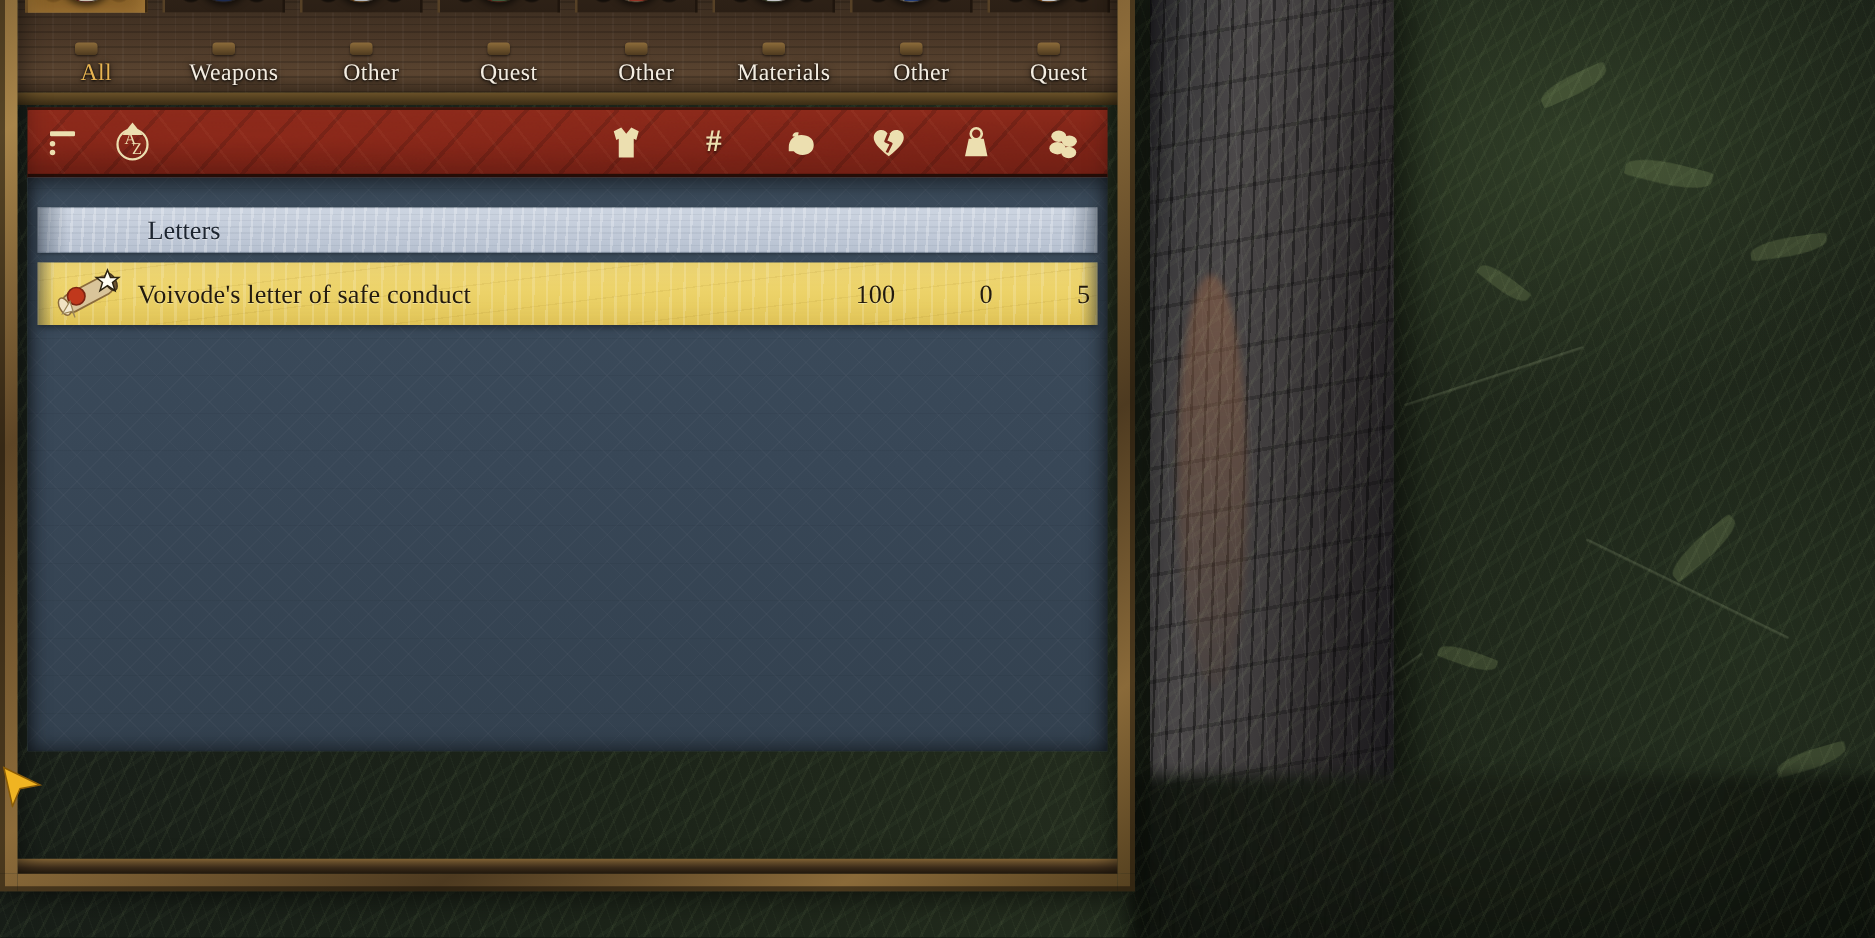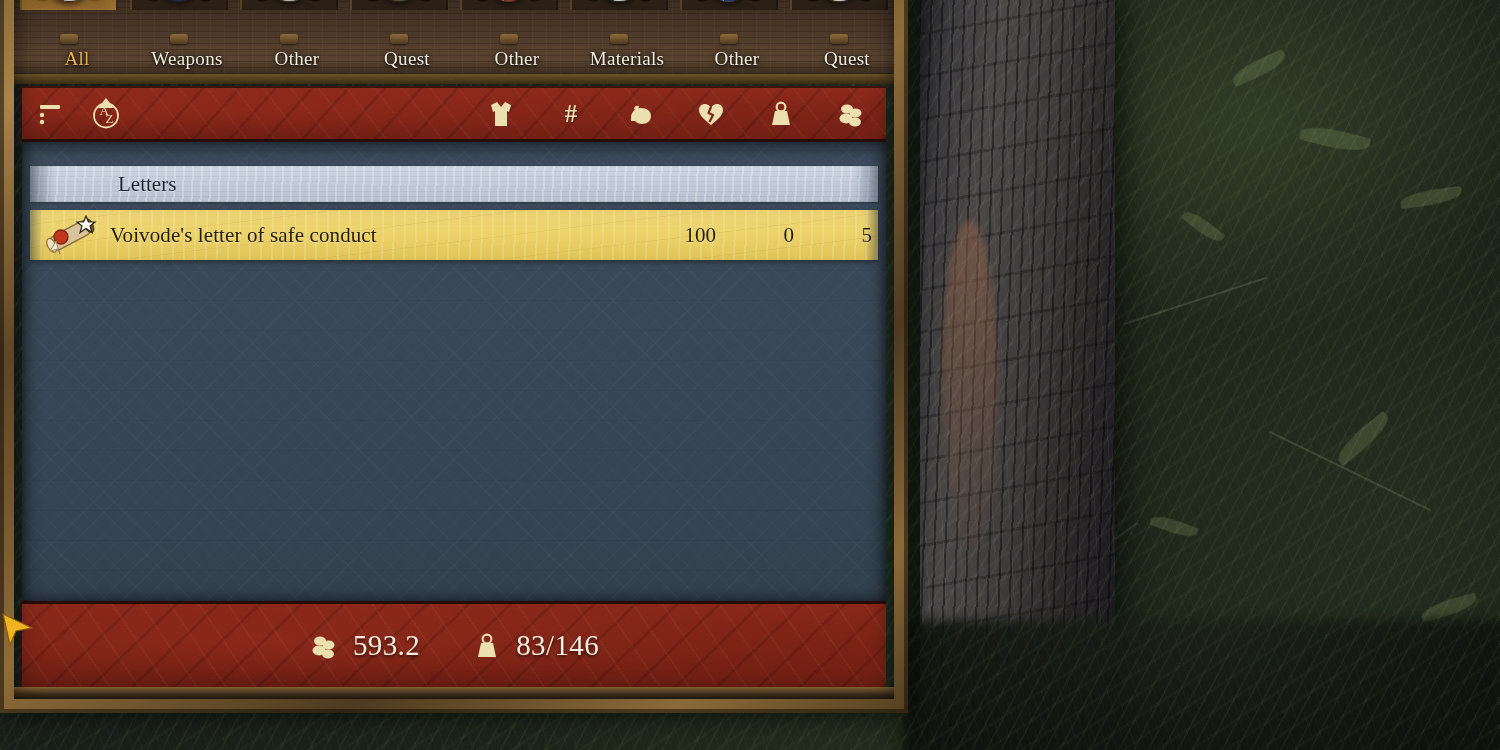--- a/index.html
+++ b/index.html
@@ -427,38 +427,20 @@
           <span class="item-name">Voivode's letter of safe conduct</span>
           <div class="item-vals">
             <span class="item-val">100</span>
             <span class="item-val">0</span>
             <span class="item-val">5</span>
           </div>
         </div>
       </div>
   </div>
 
-  <div id="statusbar">
-    <div class="stat">
-      <svg width="30" height="30" viewBox="0 0 30 30">
-        <ellipse class="ivory" cx="11" cy="10" rx="6" ry="4.6"></ellipse>
-        <ellipse class="ivory" cx="19.5" cy="14" rx="6" ry="4.6"></ellipse>
-        <ellipse class="ivory" cx="10" cy="19.5" rx="6.5" ry="5"></ellipse>
-        <ellipse class="ivory" cx="19" cy="23" rx="6" ry="4.6"></ellipse>
-      </svg>
-      <span class="stat-val">593.2</span>
-    </div>
-    <div class="stat">
-      <svg width="30" height="30" viewBox="0 0 30 30">
-        <path class="ivory" d="M9 12 L21 12 L24 26 L6 26 Z"></path>
-        <circle cx="15" cy="8" r="4.4" fill="none" stroke="#ecdfb0" stroke-width="2.1"></circle>
-      </svg>
-      <span class="stat-val">83/146</span>
-    </div>
-  </div>
 
   <div id="bevel-bot"></div>
   <div id="frame"></div>
 </div>
 
 <svg id="cursor" viewBox="0 0 34 34">
   <path d="M1 2 L30 16 L14 19 L8 33 Z" fill="#f0b422" stroke="#8a5c08" stroke-width="1.2"></path>
 </svg>
 
 </body></html>

